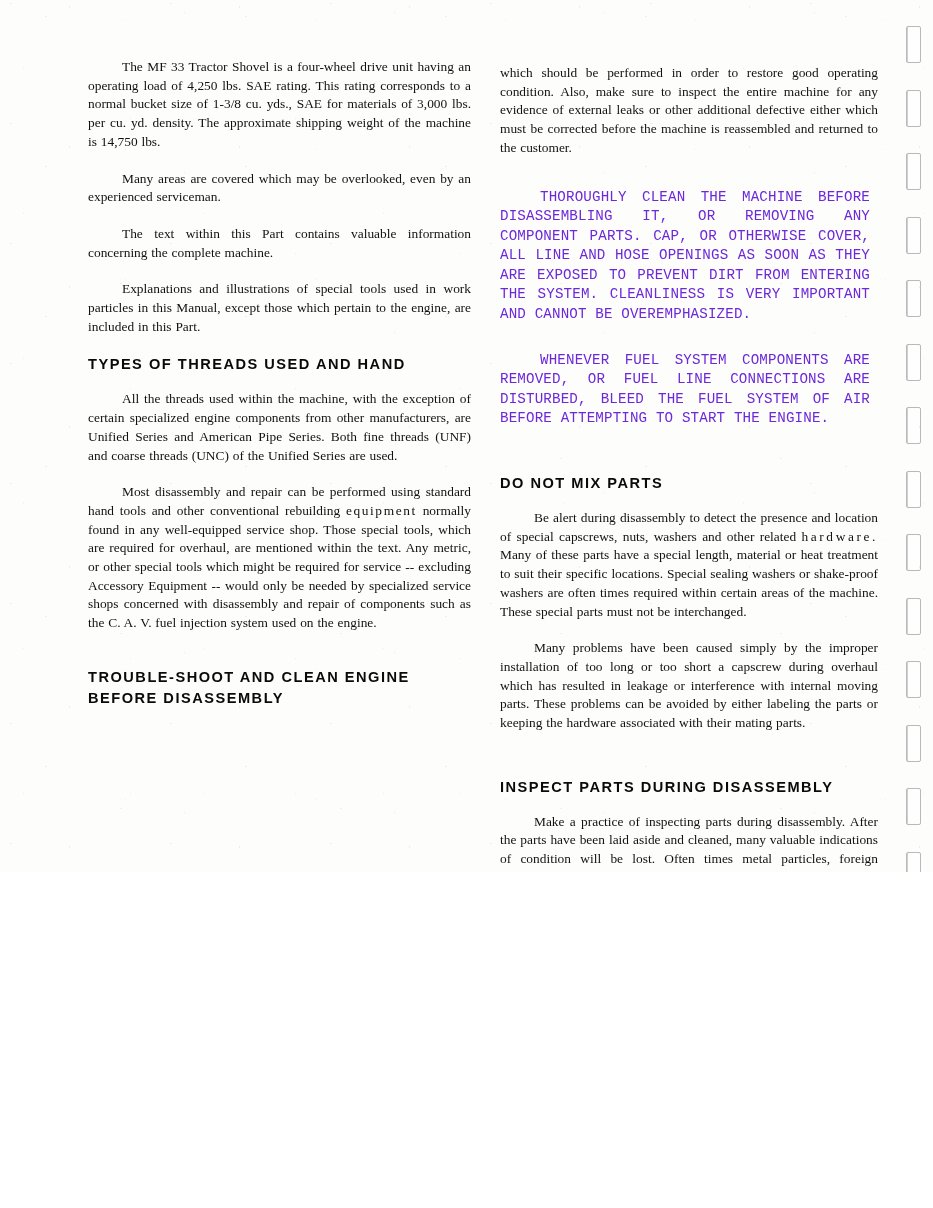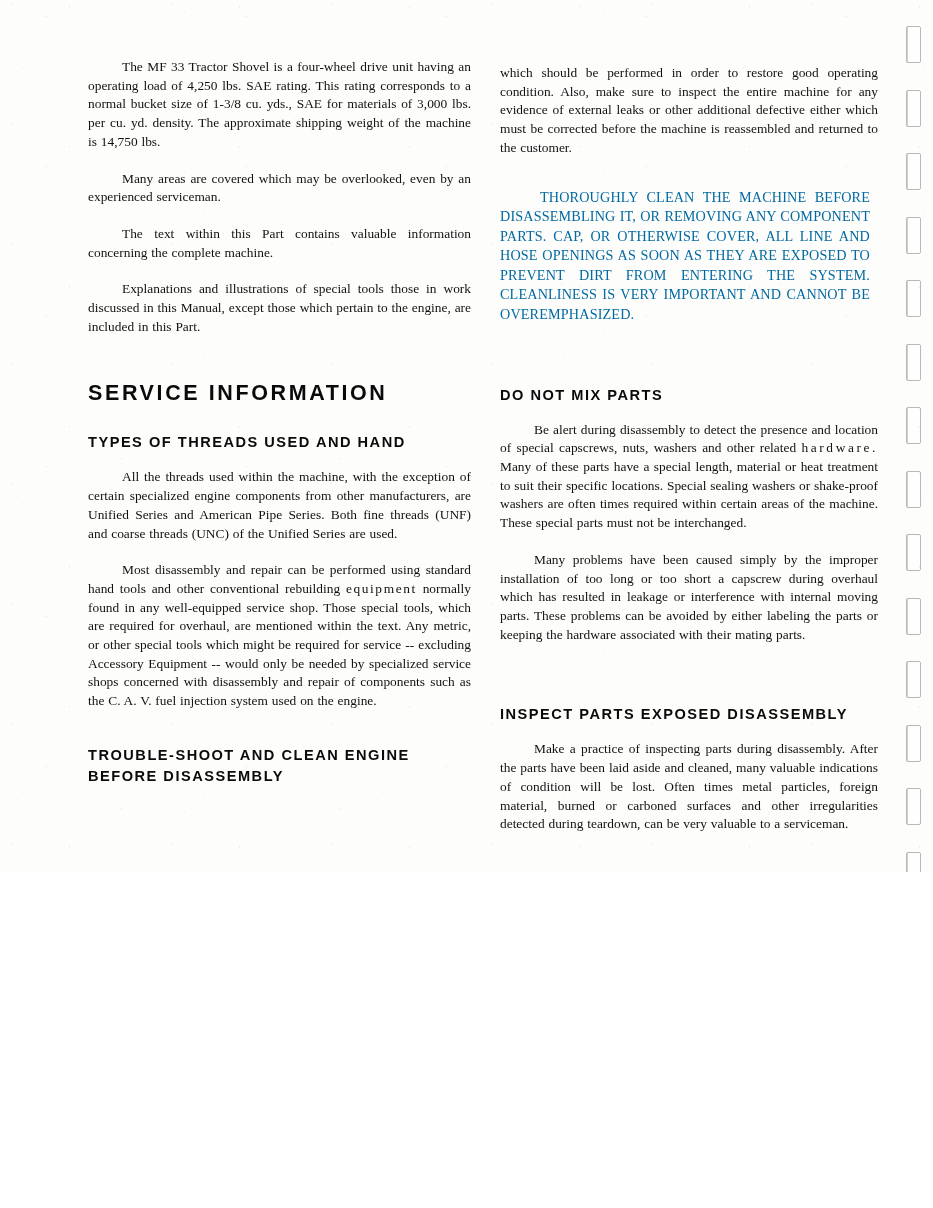--- a/index.html
+++ b/index.html
@@ -54,24 +54,25 @@
     word-spacing: 0.5px;
   }
   .para.cont { text-indent: 0; }
 
   
   .caps {
     font-size: 14.2px;
     line-height: 19.6px;
     text-align: justify;
     text-align-last: left;
-    color: #0369a1;
+    color: #6d28d9;
     margin: 0 8px 20px 0;
     text-indent: 40px;
     letter-spacing: 0.15px;
+    font-family: Liberation Mono, monospace;
   }
 
   
   .h-main {
     font-family: "Liberation Sans", "DejaVu Sans", sans-serif;
     font-weight: bold;
     font-size: 21.5px;
     letter-spacing: 2.6px;
     color: #0a0a0a;
     margin: 0 0 26px 0;
@@ -83,21 +84,21 @@
     font-size: 14.6px;
     letter-spacing: 1.5px;
     color: #0a0a0a;
     line-height: 21px;
     margin: 0 0 15px 0;
   }
   .h-sub .l2 { display: block; }
 
   .sp-before-main { margin-top: 44px; }
   .sp-sec { margin-top: 34px; }
-  .sp-sec-lg { margin-top: 60px; }
+  .sp-sec-lg { margin-top: 44px; }
 
   
   .track { letter-spacing: 2.6px; }
   .track-sm { letter-spacing: 1.6px; }
 
   
   #page-number {
     position: absolute;
     left: 0;
     right: 0;
@@ -135,23 +136,22 @@
 
   <div class="col" id="col-left" style="top:58px;">
 
     <p class="para">The MF 33 Tractor Shovel is a four-wheel drive unit having an operating load of 4,250 lbs. SAE rating.  This rating corresponds to a normal bucket size of 1-3/8 cu. yds., SAE for materials of 3,000 lbs. per cu. yd. density. The approximate shipping weight of the machine is 14,750 lbs.</p>
 
     <p class="para">Many areas are covered which may be overlooked, even by an experienced serviceman.</p>
 
     <p class="para">The text within this Part contains valuable information concerning the complete machine.</p>
 
 
-    <p class="para">Explanations and illustrations of special tools those in work discussed in this Manual, except those which pertain to the engine, are included in this Part.</p>
-
-    <h1 class="h-main sp-before-main">SERVICE INFORMATION</h1>
+    <p class="para">Explanations and illustrations of special tools used in work particles in this Manual, except those which pertain to the engine, are included in this Part.</p>
+
 
     <h2 class="h-sub">
       <span>TYPES OF THREADS USED AND HAND</span>
     </h2>
 
     <p class="para">All the threads used within the machine, with the exception of certain specialized engine components from other manufacturers, are Unified Series and American Pipe Series.  Both fine threads (UNF) and coarse threads (UNC) of the Unified Series are used.</p>
 
     <p class="para">Most disassembly and repair can be performed using standard hand tools and other conventional rebuilding <span class="track-sm">equipment</span> normally found in any well-equipped service shop.  Those special tools, which are required for overhaul, are mentioned within the text.  Any metric, or other special tools which might be required for service -- excluding Accessory Equipment -- would only be needed by specialized service shops concerned with disassembly and repair of components such as the C. A. V. fuel injection system used on the engine.</p>
 
     <h2 class="h-sub sp-sec">
@@ -160,28 +160,29 @@
     </h2>
 
   </div>
 
   <div class="col" id="col-right" style="top:64px;">
 
     <p class="para cont">which should be performed in order to restore good operating condition.  Also, make sure to inspect the entire machine for any evidence of external leaks or other additional defective either which must be corrected before the machine is reassembled and returned to the customer.</p>
 
     <p class="caps" style="margin-top:30px;">THOROUGHLY CLEAN THE MACHINE BEFORE DISASSEMBLING IT, OR REMOVING ANY COMPONENT PARTS.  CAP, OR OTHERWISE COVER, ALL LINE AND HOSE OPENINGS AS SOON AS THEY ARE EXPOSED TO PREVENT DIRT FROM ENTERING THE SYSTEM.  CLEANLINESS IS VERY IMPORTANT AND CANNOT BE OVEREMPHASIZED.</p>
 
+    <p class="caps" style="margin-top:26px;">WHENEVER FUEL SYSTEM COMPONENTS ARE REMOVED, OR FUEL LINE CONNECTIONS ARE DISTURBED, BLEED THE FUEL SYSTEM OF AIR BEFORE ATTEMPTING TO START THE ENGINE.</p>
 
     <h2 class="h-sub sp-sec-lg">DO NOT MIX PARTS</h2>
 
     <p class="para">Be alert during disassembly to detect the presence and location of special capscrews, nuts, washers and other related <span class="track">hardware.</span> Many of these parts have a special length, material or heat treatment to suit their specific locations.  Special sealing washers or shake-proof washers are often times required within certain areas of the machine.  These special parts must not be interchanged.</p>
 
     <p class="para">Many problems have been caused simply by the improper installation of too long or too short a capscrew during overhaul which has resulted in leakage or interference with internal moving parts.  These problems can be avoided by either labeling the parts or keeping the hardware associated with their mating parts.</p>
 
-    <h2 class="h-sub sp-sec-lg">INSPECT PARTS EXPOSED DISASSEMBLY</h2>
+    <h2 class="h-sub sp-sec-lg">INSPECT PARTS DURING DISASSEMBLY</h2>
 
     <p class="para">Make a practice of inspecting parts during disassembly.  After the parts have been laid aside and cleaned, many valuable indications of condition will be lost.  Often times metal particles, foreign material, burned or carboned surfaces and other irregularities detected during teardown, can be very valuable to a serviceman.</p>
   </div>
 
   <div id="page-number">- 2 -</div>
 
   <div id="binding">
       <div class="hole" style="top: 0px;"></div>
       <div class="hole" style="top: 63.5px;"></div>
       <div class="hole" style="top: 127px;"></div>

